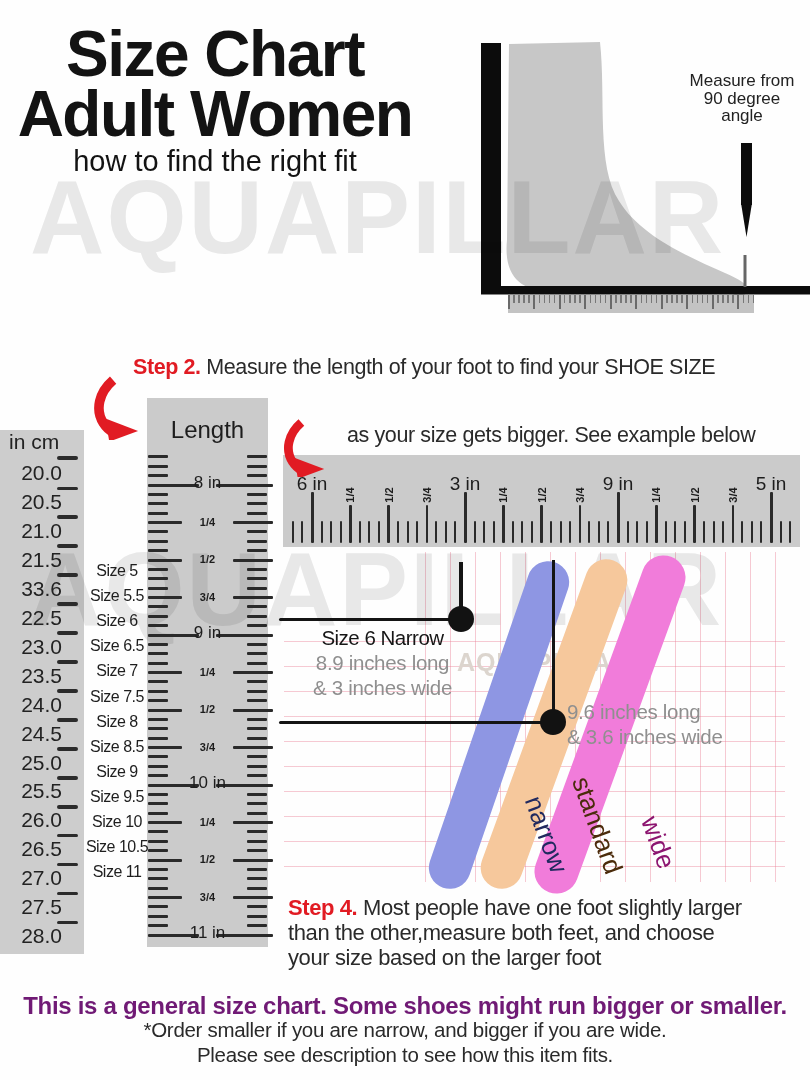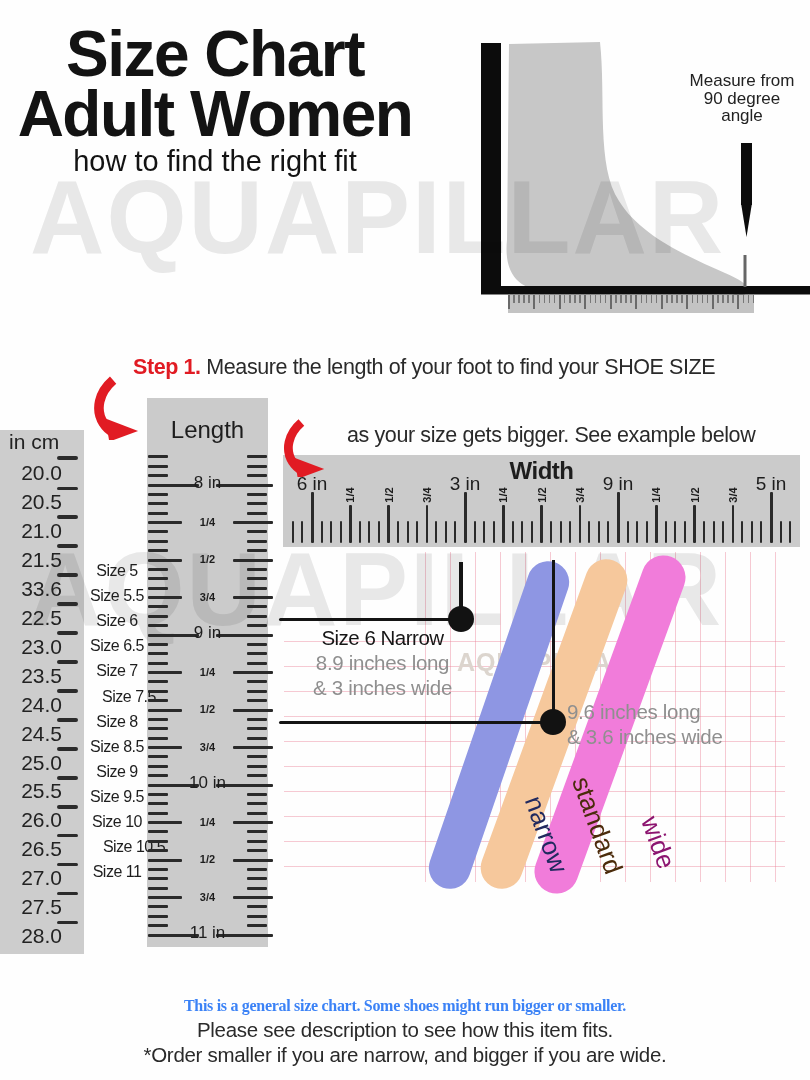--- a/index.html
+++ b/index.html
@@ -69,21 +69,21 @@
   .co-hline{position:absolute;height:3.5px;background:#141414;border-radius:2px;z-index:5;}
   .co-vline{position:absolute;width:3.5px;background:#141414;z-index:5;}
   .co-dot{position:absolute;width:26px;height:26px;border-radius:50%;background:#121212;z-index:5;}
   .co-title{font-size:20.5px;letter-spacing:-0.5px;color:#161616;line-height:24px;}
   .co-detail{font-size:20.5px;letter-spacing:-0.3px;color:#8f8f8f;line-height:25px;}
   .co1{left:300px;top:626px;width:165px;text-align:center;z-index:5;}
   .co2{left:567px;top:699px;width:243px;text-align:left;z-index:5;}
 
   
   .footer{left:0;top:994px;width:810px;text-align:center;z-index:4;}
-  .footer-red{font-size:16px;font-weight:bold;color:#3b82f6;letter-spacing:-0.3px;line-height:24px;font-family:Liberation Serif, serif;}
+  .footer-red{font-size:24px;font-weight:bold;color:#701a75;letter-spacing:-0.3px;line-height:24px;}
   .footer-black{font-size:20.5px;color:#2a2a2a;letter-spacing:-0.3px;line-height:24.5px;}
 </style>
 </head>
 <body>
 
 <div class="page">
 
   <div class="wm" style="left:30px;top:166px;">AQUAPILLAR</div>
   <div class="wm" style="left:28px;top:538px;">AQUAPILLAR</div>
   <div class="wm-small" style="left:457px;top:648px;">AQUAPILLAR</div>
@@ -103,22 +103,25 @@
     <rect x="271" y="108" width="11" height="62" fill="#0c0c0c"></rect>
     <polygon points="271,168 282,168 276.5,202" fill="#0c0c0c"></polygon>
   </svg>
   <div class="abs foot-strip"></div>
   <div class="abs foot-strip-t1"></div>
   <div class="abs foot-strip-t2"></div>
   <div class="abs foot-note pre">Measure from
 90 degree
 angle</div>
 
-  <div class="abs step2"><span class="step-label">Step 1.</span> <span class="step-text">Measure the length of your foot to find your SHOE SIZE</span></div>
+  <div class="abs step2"><span class="step-label">Step 2.</span> <span class="step-text">Measure the length of your foot to find your SHOE SIZE</span></div>
   <div class="abs step3-l2 step-text">as your size gets bigger. See example below</div>
+  <div class="abs step4"><span class="step-label">Step 4.</span> <span class="step-text pre">Most people have one foot slightly larger
+than the other,measure both feet, and choose
+your size based on the larger foot</span></div>
 
   <svg class="abs" style="left:92px;top:376px;z-index:4;" width="48" height="64" viewBox="0 0 50 66">
     <path d="M22 4 C 7 17 3 35 12 49 C 15 54 19 57 23 59" fill="none" stroke="#e11b23" stroke-width="10"></path>
     <polygon points="14,44 48,57 18,68" fill="#e11b23"></polygon>
   </svg>
   <svg class="abs" style="left:282px;top:419px;z-index:4;" width="44" height="58" viewBox="0 0 50 66">
     <path d="M22 4 C 7 17 3 35 12 49 C 15 54 19 57 23 59" fill="none" stroke="#e11b23" stroke-width="10"></path>
     <polygon points="14,44 48,57 18,68" fill="#e11b23"></polygon>
   </svg>
 
@@ -160,27 +163,27 @@
       <div class="cm-dash" style="top: 920.75px;"></div>
       <div class="cm-val" style="top: 924.2px;">28.0</div>
     </div>
 
   <div class="layer" id="size-column">
       <div class="size-val" style="top: 562px;">Size 5</div>
       <div class="size-val" style="top: 587.1px;">Size 5.5</div>
       <div class="size-val" style="top: 612.2px;">Size 6</div>
       <div class="size-val" style="top: 637.3px;">Size 6.5</div>
       <div class="size-val" style="top: 662.4px;">Size 7</div>
-      <div class="size-val" style="top: 687.5px; padding-left: 12px;">Size 7.5</div>
+      <div class="size-val" style="top: 687.5px;">Size 7.5</div>
       <div class="size-val" style="top: 712.6px;">Size 8</div>
       <div class="size-val" style="top: 737.7px;">Size 8.5</div>
       <div class="size-val" style="top: 762.8px;">Size 9</div>
       <div class="size-val" style="top: 787.9px;">Size 9.5</div>
       <div class="size-val" style="top: 813px;">Size 10</div>
-      <div class="size-val" style="top: 838.1px; padding-left: 17px;">Size 10.5</div>
+      <div class="size-val" style="top: 838.1px;">Size 10.5</div>
       <div class="size-val" style="top: 863.2px;">Size 11</div>
     </div>
 
   <div class="abs lruler-bg"></div>
   <div class="abs lruler-label">Length</div>
   <div class="layer" id="length-ticks">
       <div class="tick" style="left: 148px; top: 483.5px; width: 51px; height: 3px;"></div>
       <div class="tick" style="left: 216px; top: 483.5px; width: 57px; height: 3px;"></div>
       <div class="lr-inch" style="top: 473px;">8 in</div>
       <div class="tick" style="left: 148px; top: 521px; width: 34px; height: 3px;"></div>
@@ -293,21 +296,20 @@
       <div class="tick" style="left: 247px; top: 924.125px; width: 20px; height: 3px;"></div>
       <div class="tick" style="left: 148px; top: 474.125px; width: 20px; height: 3px;"></div>
       <div class="tick" style="left: 247px; top: 474.125px; width: 20px; height: 3px;"></div>
       <div class="tick" style="left: 148px; top: 464.75px; width: 20px; height: 3px;"></div>
       <div class="tick" style="left: 247px; top: 464.75px; width: 20px; height: 3px;"></div>
       <div class="tick" style="left: 148px; top: 455.375px; width: 20px; height: 3px;"></div>
       <div class="tick" style="left: 247px; top: 455.375px; width: 20px; height: 3px;"></div>
     </div>
 
   <div class="abs wruler-bg"></div>
-  <div class="abs wruler-label">Width</div>
   <div class="layer" id="width-ticks">
       <div class="tick" style="left: 310.5px; top: 492px; width: 3px; height: 51px;"></div>
       <div class="wr-inch" style="left: 280px; top: 473px;">6 in</div>
       <div class="tick" style="left: 349px; top: 505px; width: 2.5px; height: 38px;"></div>
       <div class="wr-frac" style="left: 337.25px; top: 489px;">1/4</div>
       <div class="tick" style="left: 387.25px; top: 505px; width: 2.5px; height: 38px;"></div>
       <div class="wr-frac" style="left: 375.5px; top: 489px;">1/2</div>
       <div class="tick" style="left: 425.5px; top: 505px; width: 2.5px; height: 38px;"></div>
       <div class="wr-frac" style="left: 413.75px; top: 489px;">3/4</div>
       <div class="tick" style="left: 463.5px; top: 492px; width: 3px; height: 51px;"></div>
@@ -392,17 +394,17 @@
   <div class="co-vline" style="left:551.5px;top:560px;height:162px;"></div>
   <div class="co-hline" style="left:279px;top:720.5px;width:275px;"></div>
   <div class="co-dot" style="left:540px;top:709px;"></div>
   <div class="abs co2">
     <div class="co-detail pre">9.6 inches long
 &amp; 3.6 inches wide</div>
   </div>
 
   <div class="abs footer">
     <div class="footer-red">This is a general size chart. Some shoes might run bigger or smaller.</div>
+    <div class="footer-black">*Order smaller if you are narrow, and bigger if you are wide.</div>
     <div class="footer-black">Please see description to see how this item fits.</div>
-    <div class="footer-black">*Order smaller if you are narrow, and bigger if you are wide.</div>
   </div>
 
 </div>
 
 </body></html>

